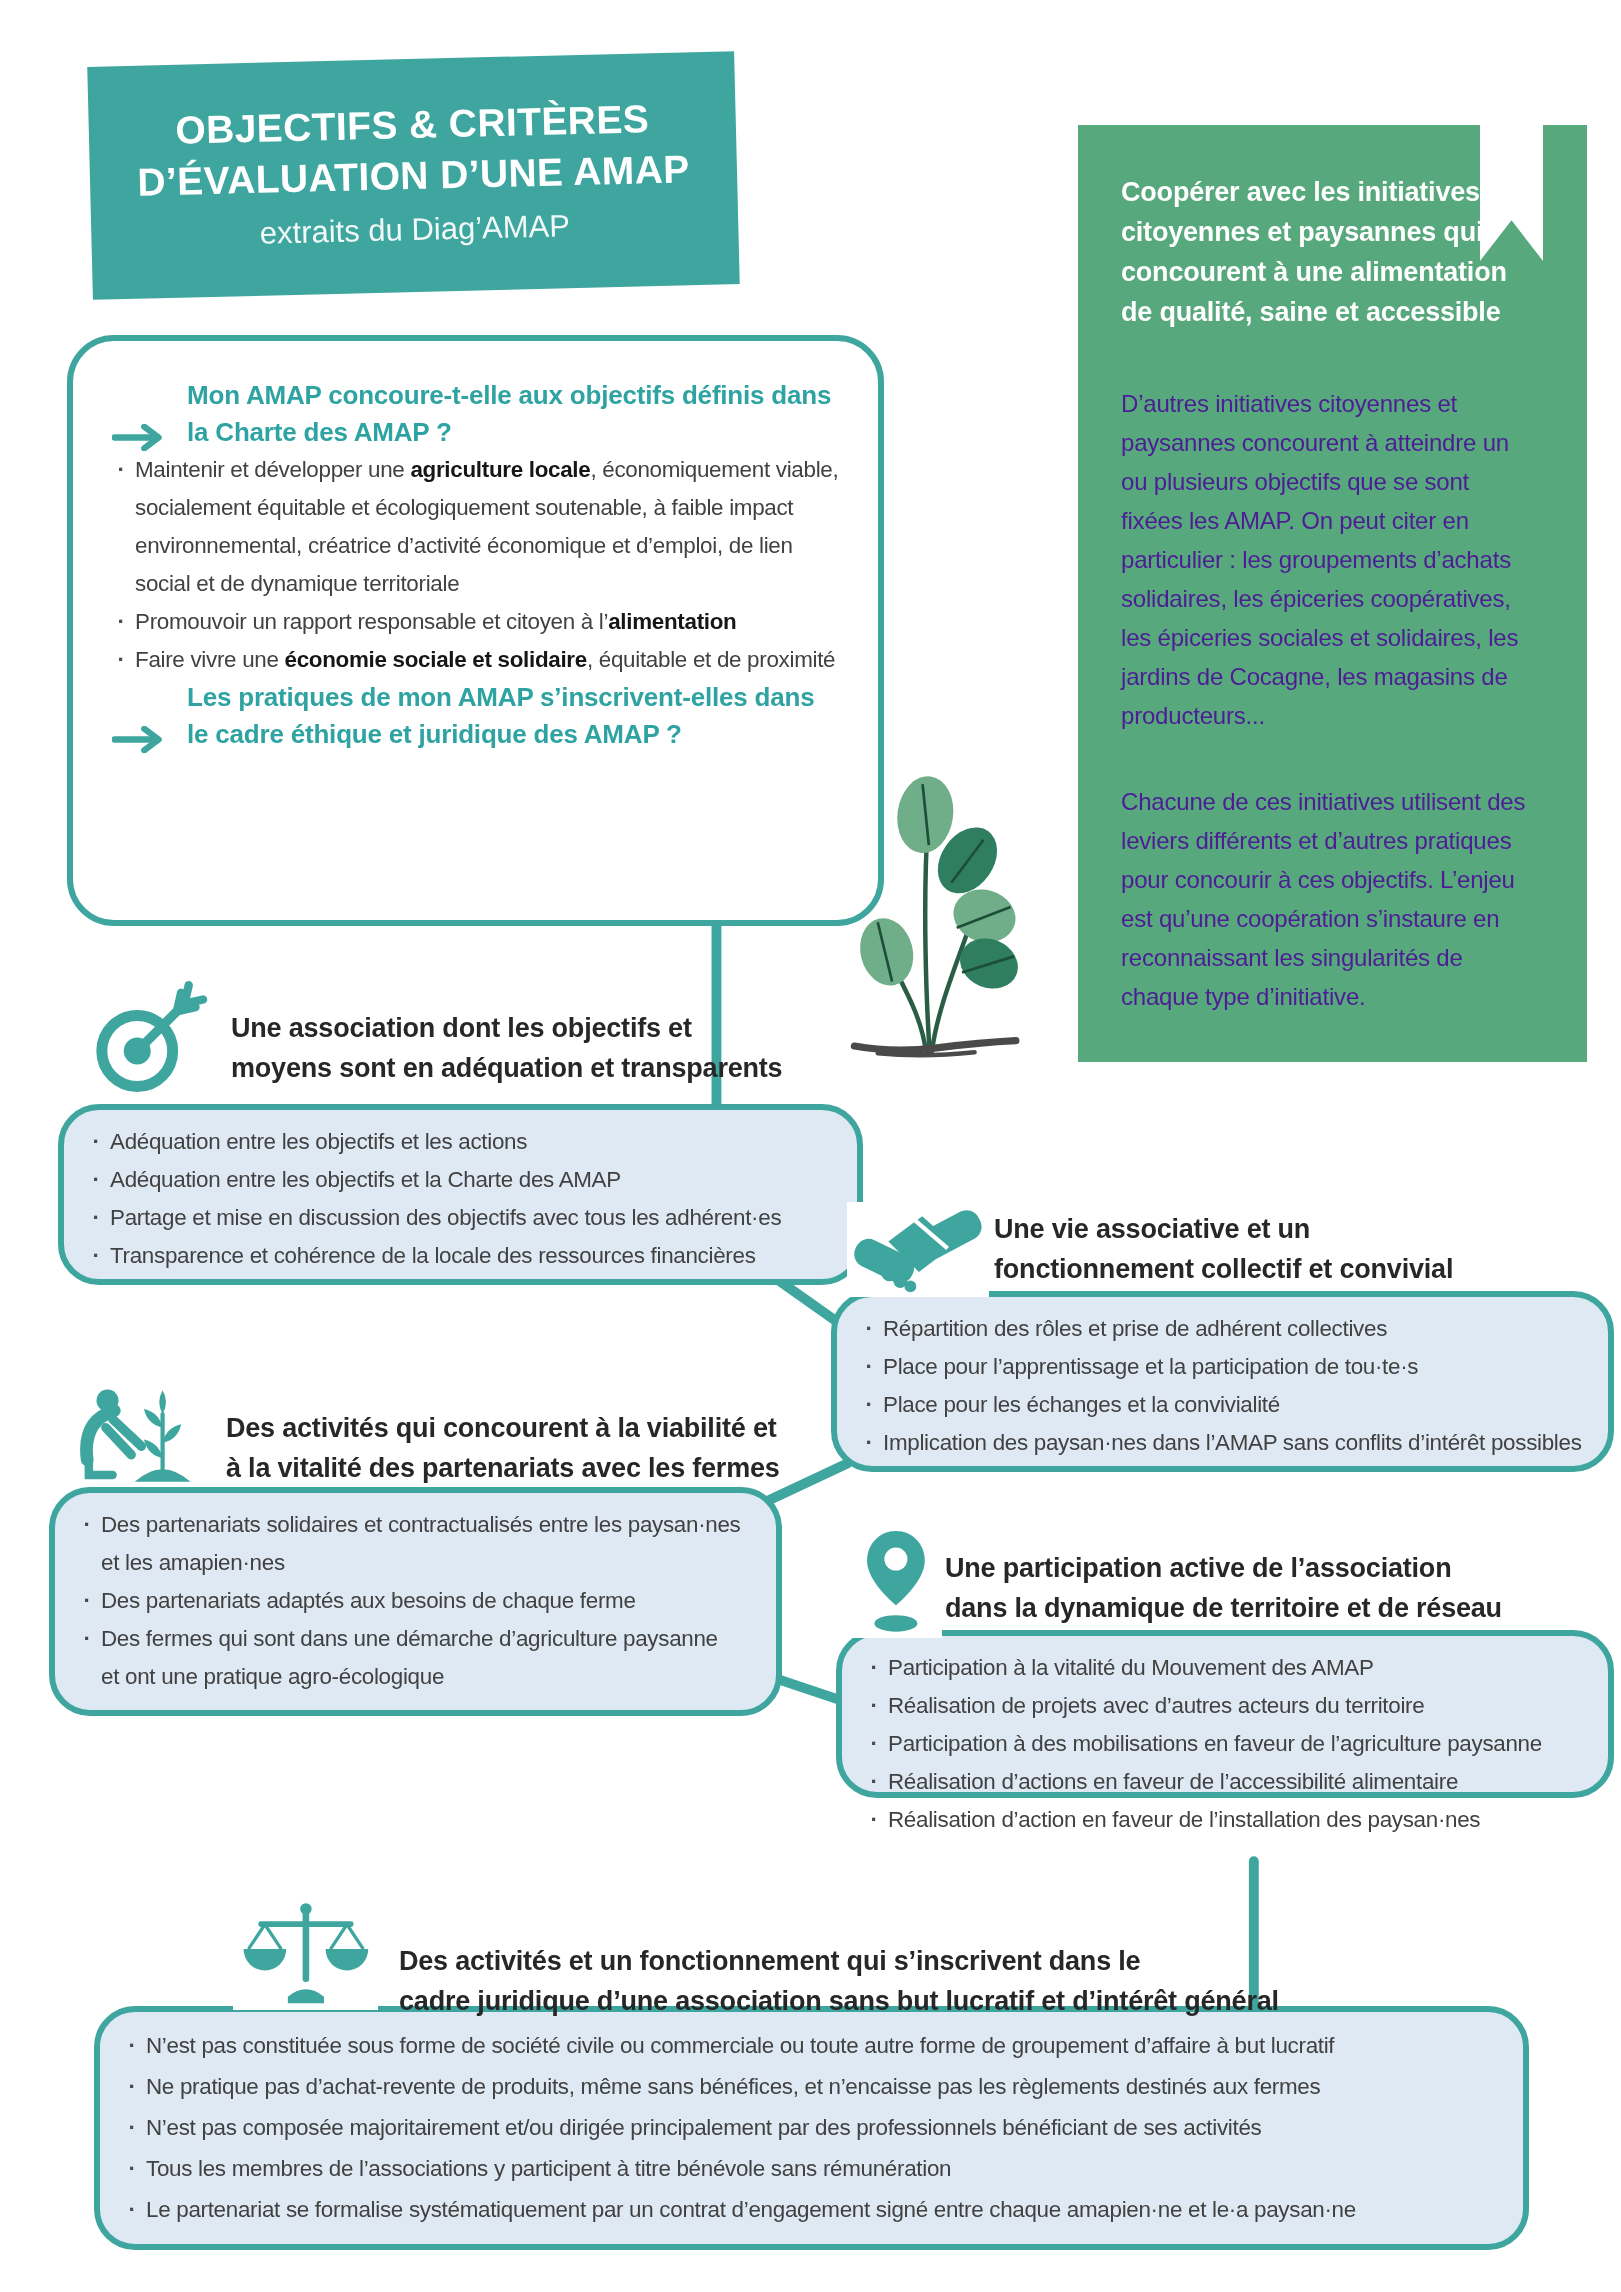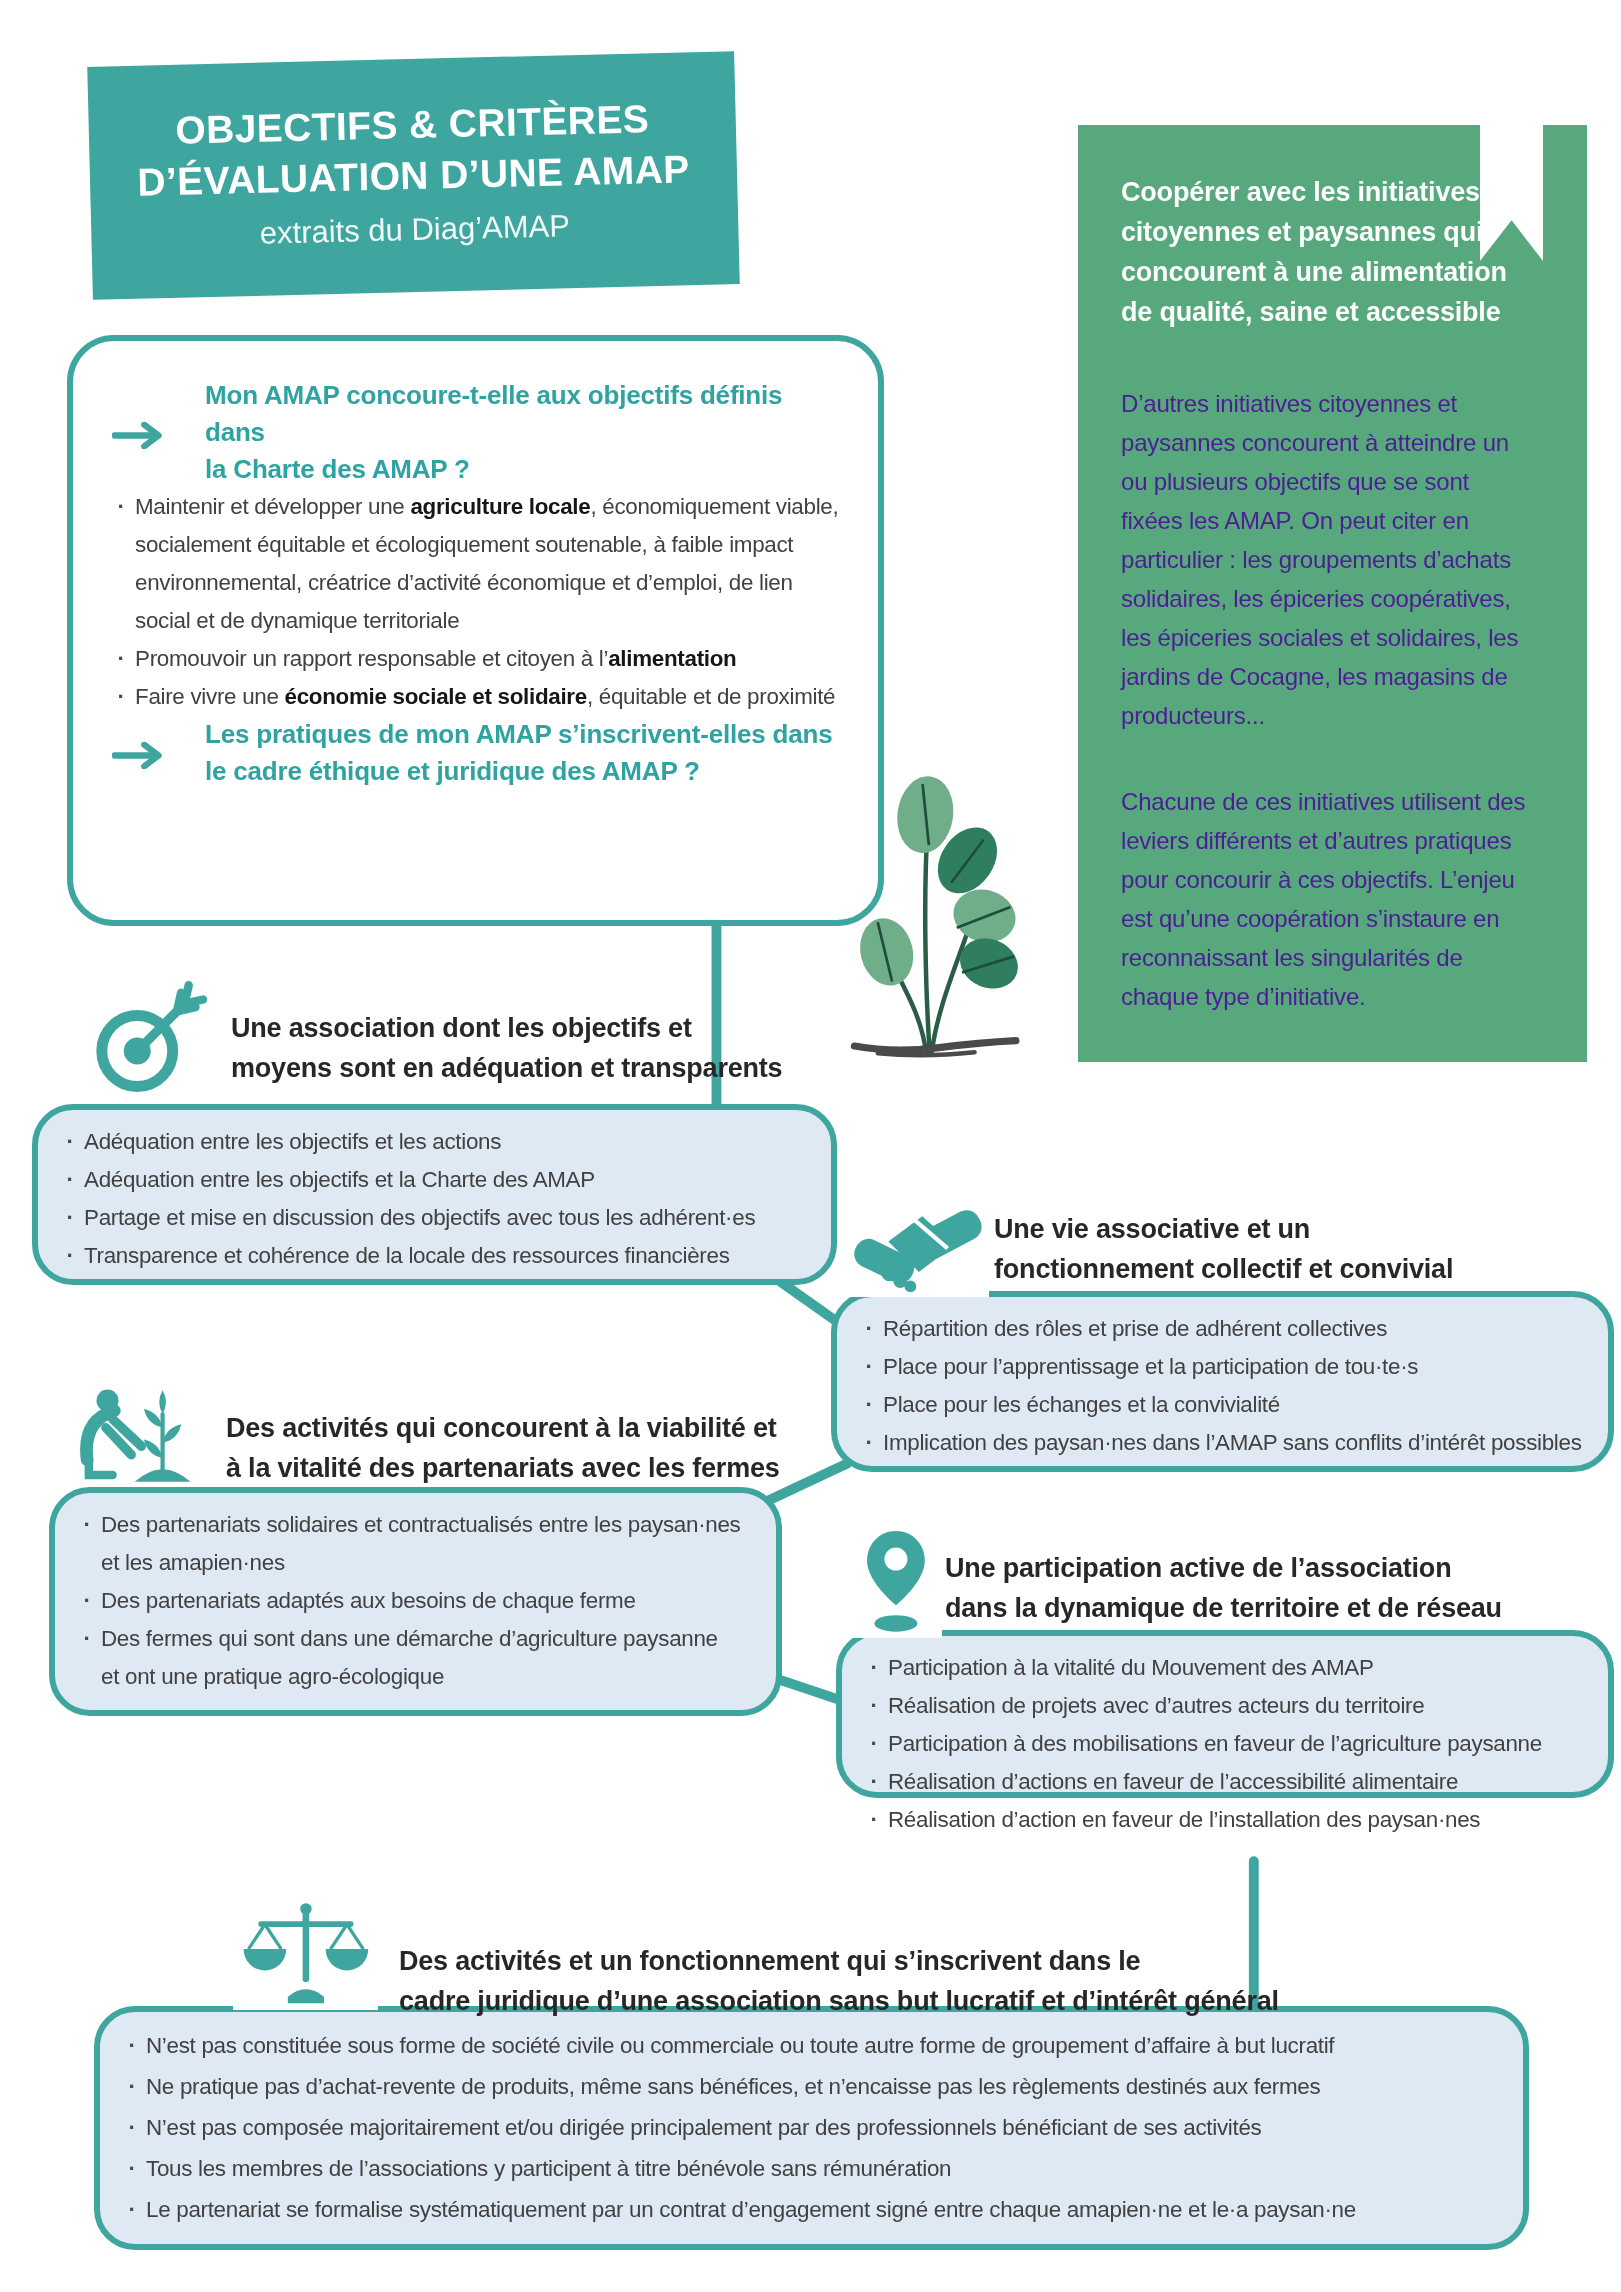--- a/index.html
+++ b/index.html
@@ -29,21 +29,21 @@
   .gc-p1{margin-top:52px;} .gc-p2{margin-top:47px;}
   .bookmark{
     position:absolute;left:1480px;top:125px;width:63px;height:136px;background:#fff;z-index:2;
     clip-path:polygon(0 0,100% 0,100% 100%,50% 70%,0 100%);
   }
   .question-card{
     position:absolute;left:67px;top:335px;width:817px;height:591px;background:#fff;
     border:6.3px solid var(--teal);border-radius:47px;box-sizing:border-box;
     padding:36px 34px 25px 39px;z-index:1;
   }
-  .q-row{display:flex;gap:41px;align-items:center;}
+  .q-row{display:flex;gap:23px;align-items:flex-end;}
   .q-arrow{flex:0 0 auto;margin-top:5.4px;}
   .q-text{color:var(--teal-text);font-weight:bold;font-size:26px;line-height:37px;white-space:pre-line;letter-spacing:-0.2px;}
   ul.bullets{list-style:none;margin:0;padding:0;}
   ul.bullets li{
     position:relative;padding-left:23px;font-size:22.4px;line-height:38px;
     color:var(--ink);white-space:pre-line;letter-spacing:-0.3px;
   }
   ul.bullets li::before{content:"·";position:absolute;left:5.4px;font-weight:bold;color:#4a4a4a;}
   ul.bullets b{color:#161616;}
   .q-bullets{margin:19.7px 0 21.5px 7.2px;}
@@ -171,21 +171,21 @@
         <path d="M56 84 L112 28" stroke-width="11"></path>
         <path d="M112 28 L134 23" stroke-width="10"></path>
         <path d="M112 28 L117 6" stroke-width="10"></path>
         <path d="M103 37 L125 32" stroke-width="10"></path>
         <path d="M103 37 L108 15" stroke-width="10"></path>
       </g>
     </svg>
   </div>
   <div class="sec-heading" style="left:231px;top:1008px;">Une association dont les objectifs et
 moyens sont en adéquation et transparents</div>
-  <div class="bluebox" style="left:32px;top:1104px;width:805px;height:181px;">
+  <div class="bluebox" style="left:58px;top:1104px;width:805px;height:181px;">
     <ul class="bullets">
         <li>Adéquation entre les objectifs et les actions</li>
         <li>Adéquation entre les objectifs et la Charte des AMAP</li>
         <li>Partage et mise en discussion des objectifs avec tous les adhérent·es</li>
         <li>Transparence et cohérence de la locale des ressources financières</li>
       </ul>
   </div>
 
   <div class="icon-wrap" style="left:847px;top:1202px;width:142px;height:95px;">
     <svg width="134" height="88" viewBox="0 0 158 104">

